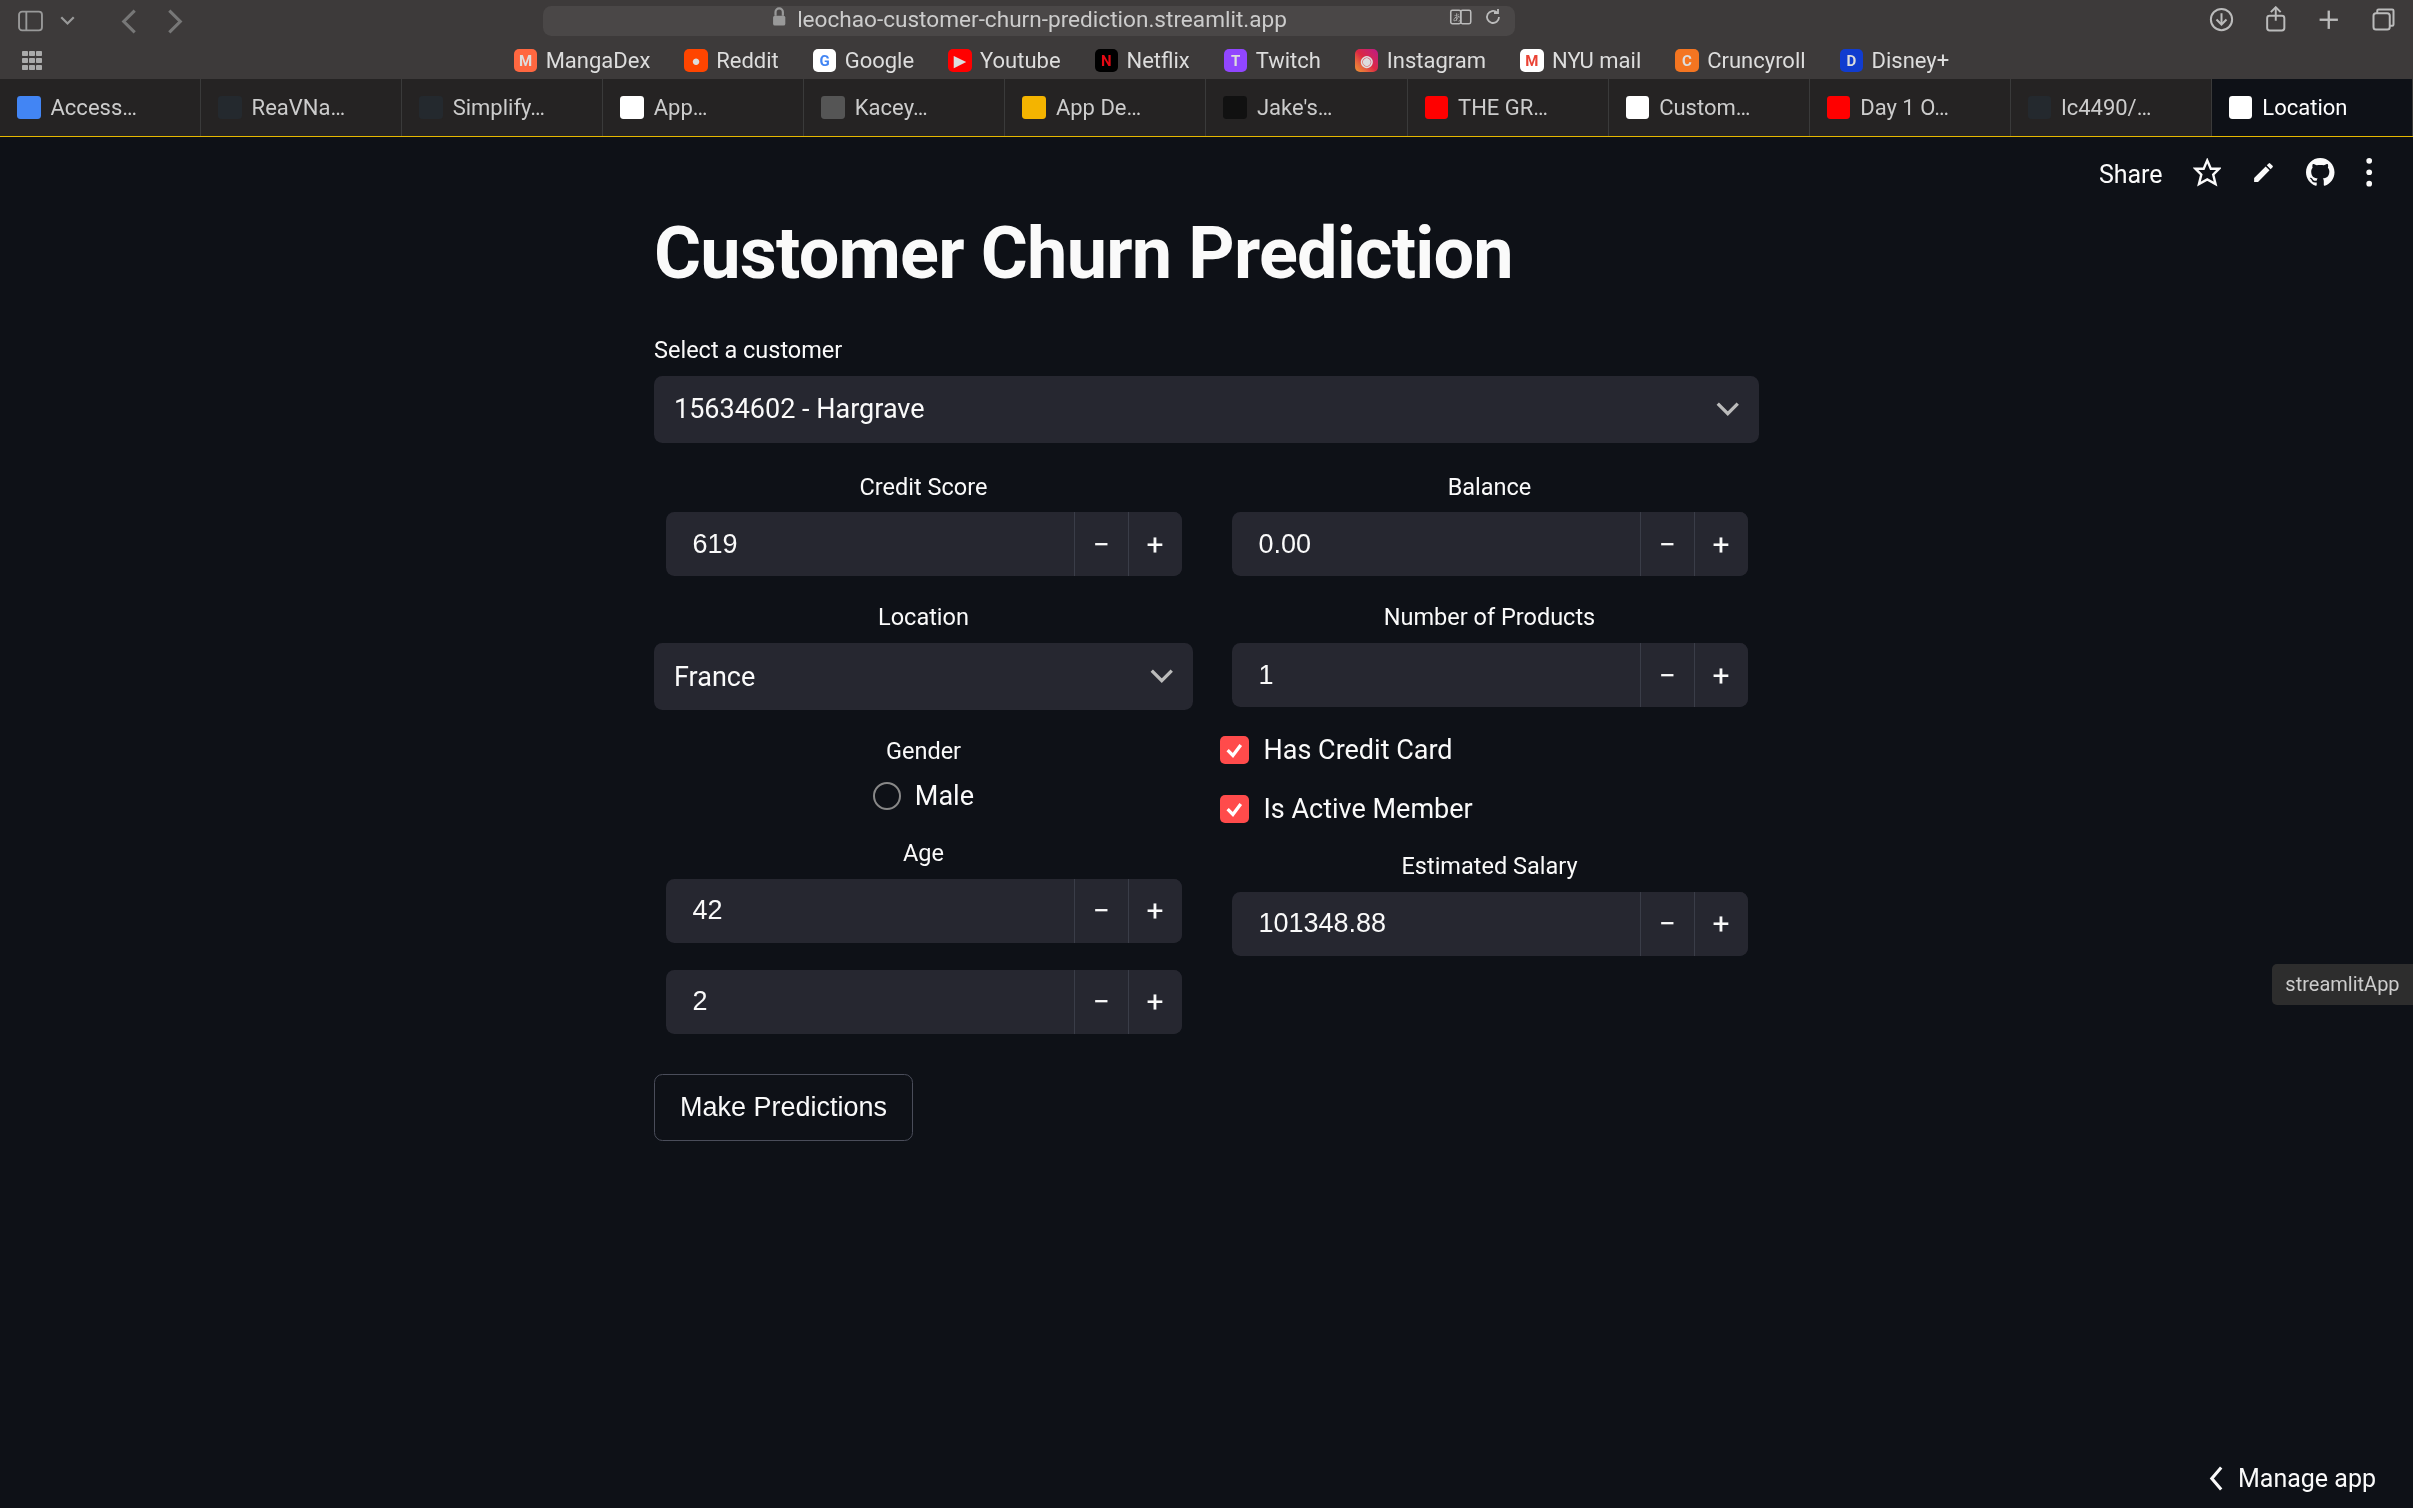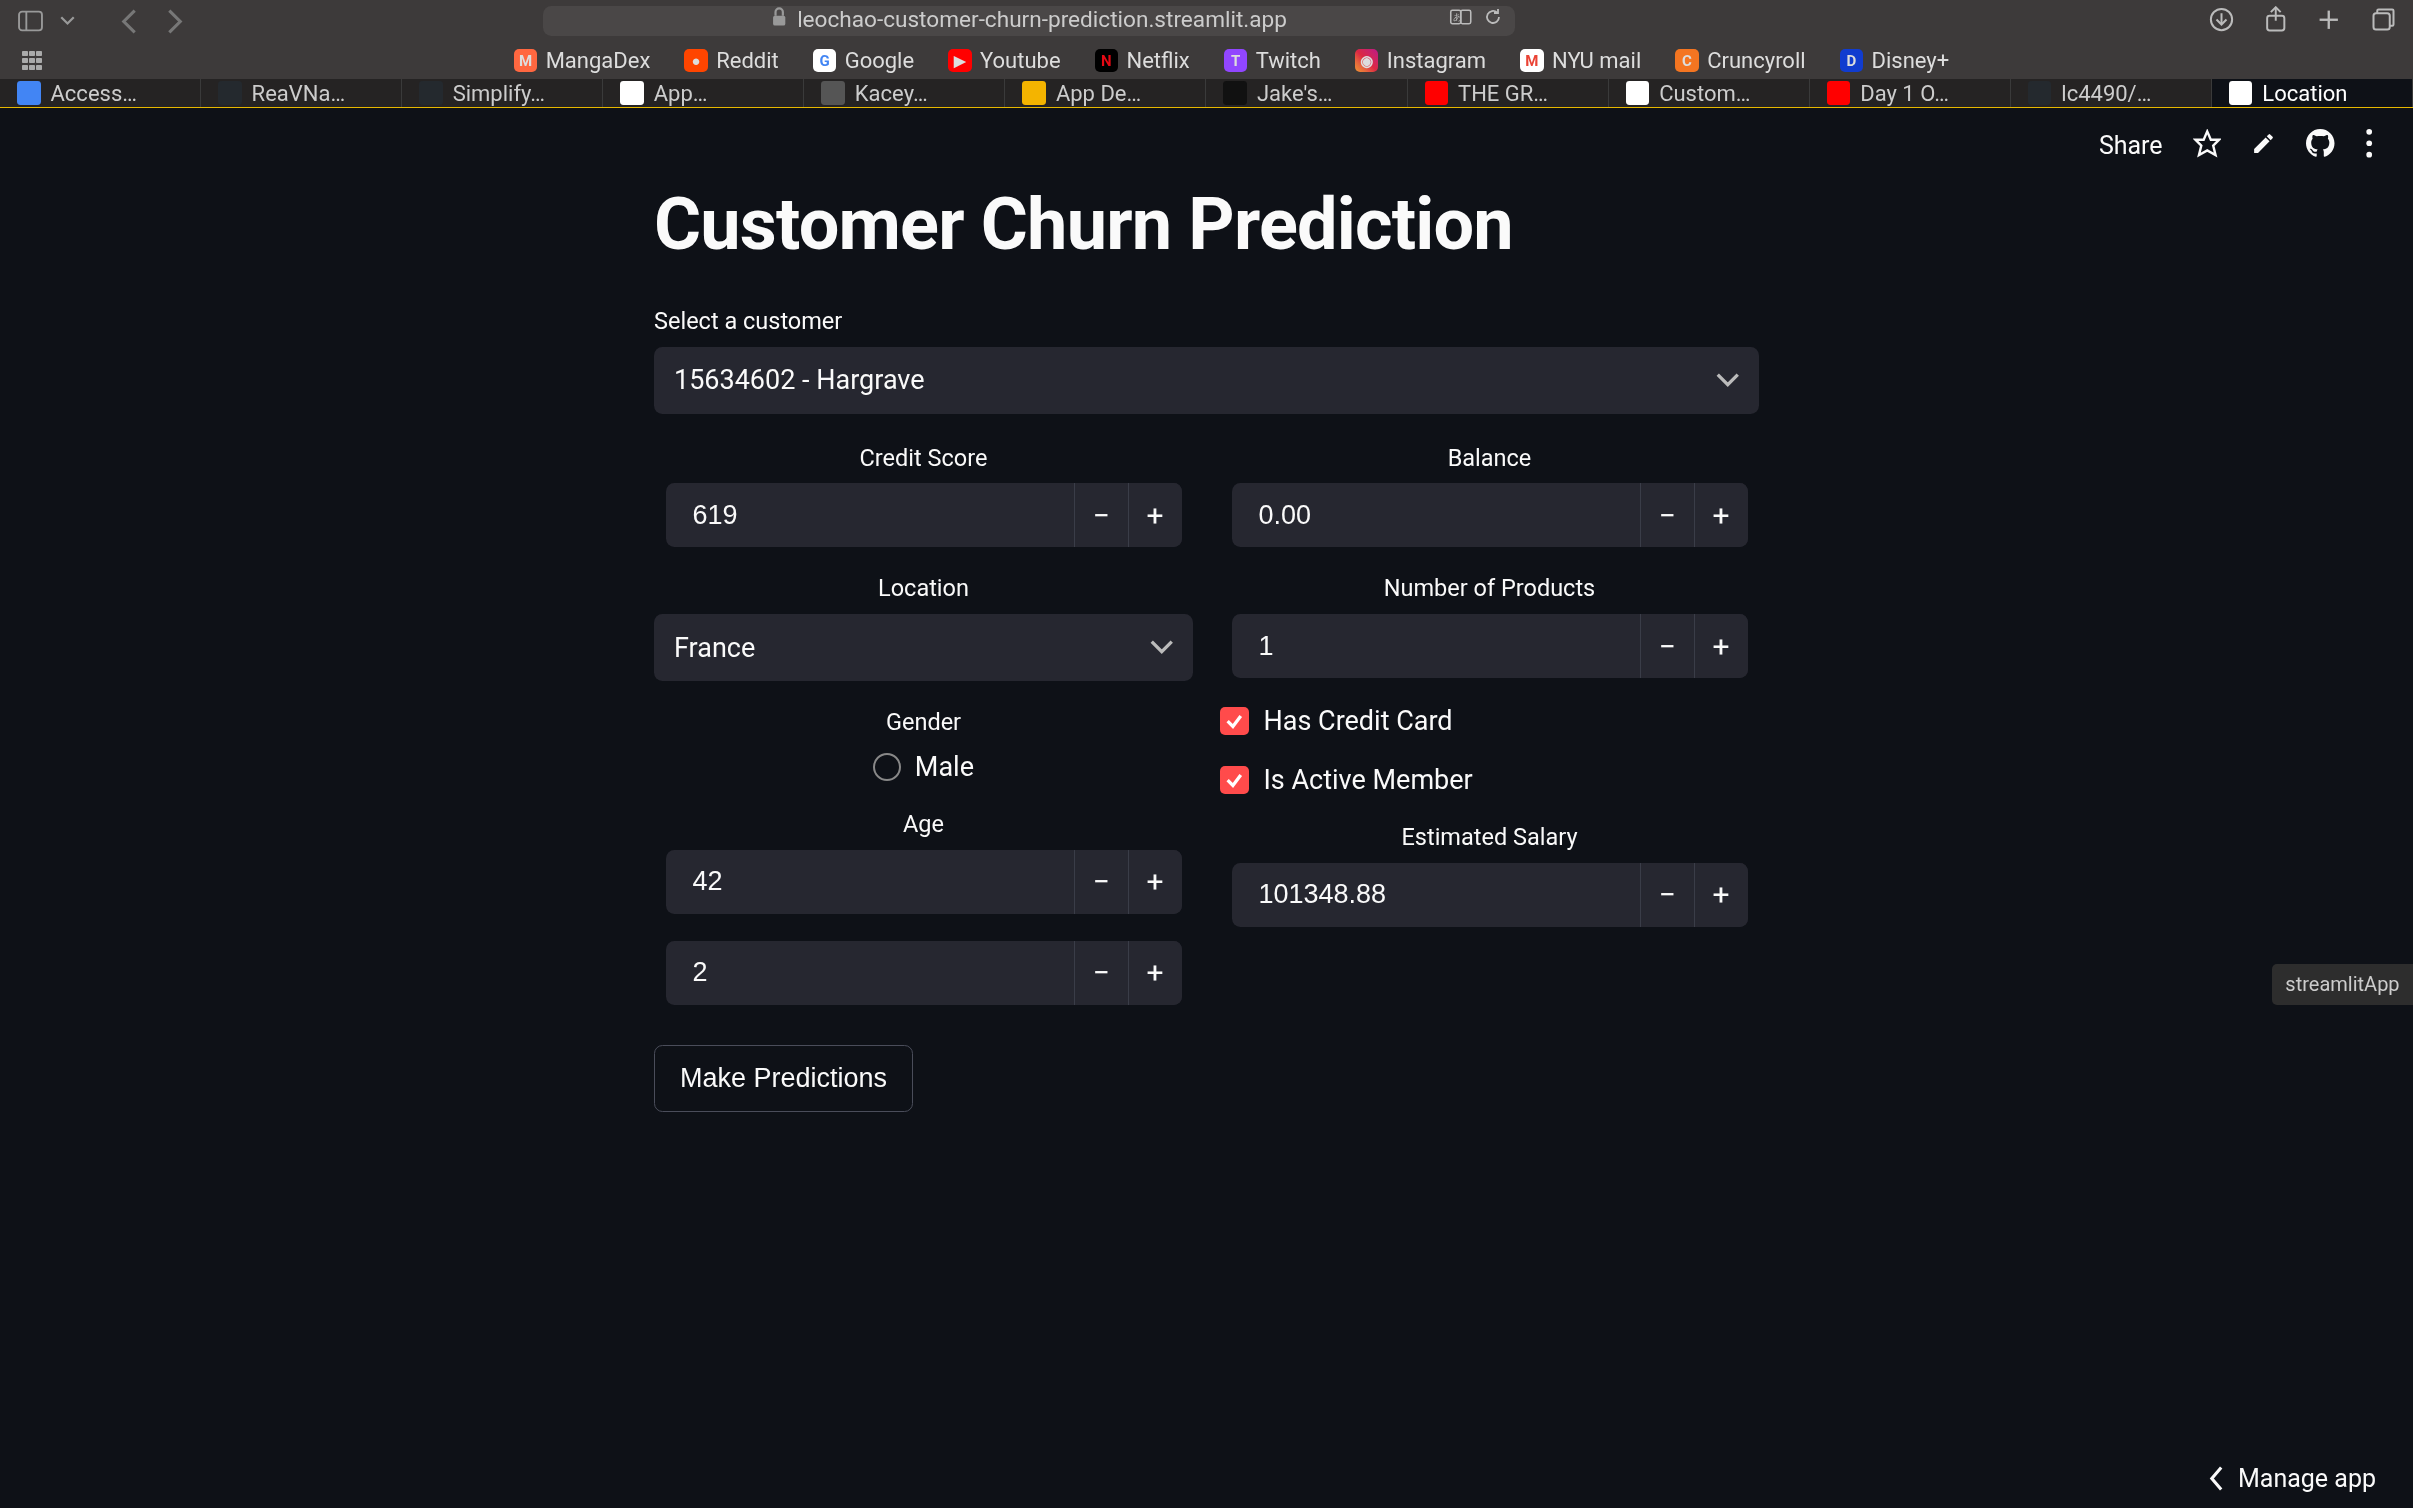--- a/index.html
+++ b/index.html
@@ -100,21 +100,21 @@
   border-radius: 5px;
   display: flex;
   align-items: center;
   justify-content: center;
   font-size: 15px;
   font-weight: bold;
 }
 
 
 .tabs-bar {
-  height: 29px;
+  height: 58px;
   background: #252323;
   display: flex;
   border-bottom: 1.7px solid #e6b800;
 }
 .tab {
   flex: 1;
   max-width: 210px;
   display: flex;
   align-items: center;
   gap: 10px;

